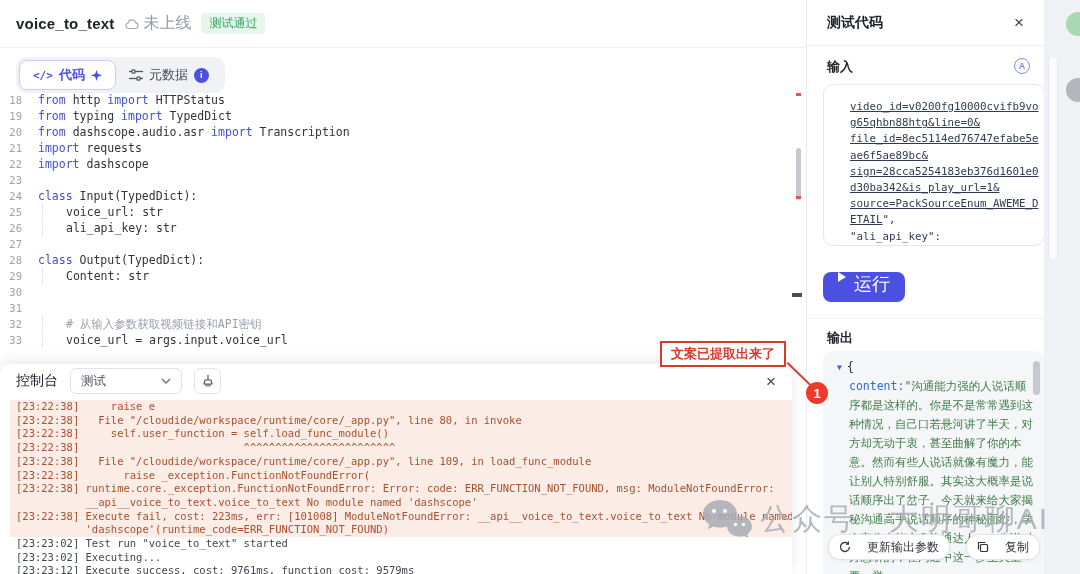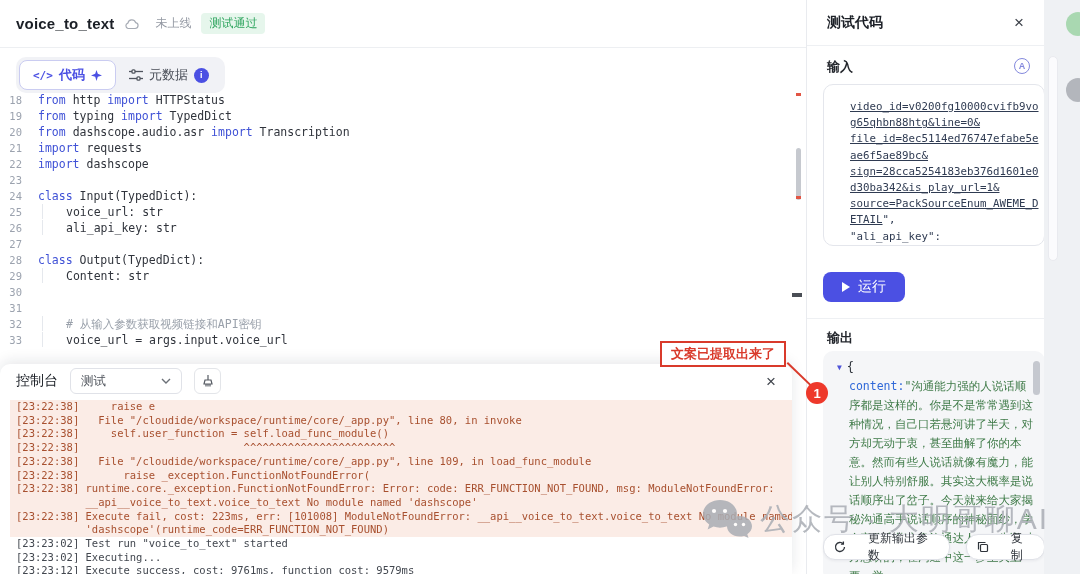--- a/index.html
+++ b/index.html
@@ -4,21 +4,21 @@
 <style>
   * { margin:0; padding:0; box-sizing:border-box; }
   html,body { width:1080px; height:574px; overflow:hidden; background:#ffffff;
     font-family:"Liberation Sans", sans-serif; position:relative; }
   .mono { font-family:"DejaVu Sans Mono", monospace; }
 
   
   .app-header { position:absolute; left:0; top:0; width:806px; height:48px; background:#fff;
     border-bottom:1px solid #edeff2; display:flex; align-items:center; padding:0 16px; z-index:5; }
   .app-title { font-size:15px; font-weight:bold; color:#1b1f26; letter-spacing:.2px; }
-  .pub-status { display:flex; align-items:center; gap:16px; margin-left:10px; color:#959aa4; font-size:12px; }
+  .pub-status { display:flex; align-items:center; gap:4px; margin-left:10px; color:#959aa4; font-size:16px; }
   .test-badge { margin-left:10px; background:#e6f6ec; color:#2da45d; font-size:12px; padding:2px 8px; border-radius:4px; }
 
   
   .tab-bar { position:absolute; left:16px; top:57px; display:inline-flex; background:#f1f2f6;
     border-radius:10px; padding:3px; z-index:5; }
   .tab { display:flex; align-items:center; gap:6px; font-size:13px; padding:5px 13px; border-radius:8px; cursor:pointer; }
   .tab.active { background:#fff; border:1px solid #caccf1; color:#4b50e3; font-weight:bold; }
   .tab.plain { color:#474c56; }
   .code-glyph { font-family:"DejaVu Sans Mono", monospace; font-size:11px; font-weight:bold; }
   .meta-badge { width:15px; height:15px; border-radius:50%; background:#4b50e3; color:#fff; font-size:9px;
@@ -63,36 +63,36 @@
   .sec-label { font-size:13px; font-weight:bold; color:#23262c; }
   .auto-icon { margin-left:auto; width:16px; height:16px; border:1.3px solid #8489dd; border-radius:50%;
     color:#8489dd; font-size:9px; font-weight:bold; display:flex; align-items:center; justify-content:center; cursor:pointer; }
   .input-box { position:absolute; left:16px; top:84px; width:222px; height:162px; border:1px solid #e4e6ec;
     border-radius:10px; background:#fff; overflow:hidden; padding:6px 8px 6px 26px; }
   .in-line { font-family:"DejaVu Sans Mono", monospace; font-size:10.8px; line-height:16.2px; color:#2f3b52; white-space:pre; }
   .in-line .u { text-decoration:underline; }
   .cutfrag { height:7px; overflow:hidden; margin-bottom:1px; }
   .cutfrag-b { margin-top:1px; }
   .run-btn { position:absolute; left:16px; top:272px; width:82px; height:30px; background:#4b50e3; border:none;
-    border-radius:8px; color:#fff; font-size:14px; display:flex; align-items:center; justify-content:center; gap:8px; cursor:pointer; }
+    border-radius:8px; color:#fff; font-size:18px; display:flex; align-items:flex-start; justify-content:center; gap:8px; cursor:pointer; }
   .play-tri { width:0; height:0; border-left:8px solid #fff; border-top:5px solid transparent; border-bottom:5px solid transparent; }
   .tp-divider { position:absolute; left:0; right:0; top:318px; border-top:1px solid #eef0f3; }
   .out-label { position:absolute; left:20px; top:329px; }
   .output-box { position:absolute; left:16px; top:351px; width:222px; height:230px; background:#f5f6f8;
     border-radius:10px; padding:9px 12px 8px 14px; overflow:hidden; }
   .out-first { display:flex; align-items:center; gap:5px; font-family:"DejaVu Sans Mono", monospace; font-size:12px; color:#2f343c; }
   .out-arrow { color:#4f54d8; font-size:8px; cursor:pointer; }
   .out-content { margin:3px 0 0 12px; width:184px; font-size:11.5px; line-height:19px;
     font-family:"DejaVu Sans Mono", monospace; word-break:break-all; }
   .out-key { color:#2f68d8; }
   .out-str { color:#3e7a47; }
   .out-thumb { position:absolute; right:5px; top:10px; width:7px; height:34px; background:#c5c8cf; border-radius:4px; }
   .action-btns { position:absolute; left:16px; top:534px; width:222px; display:flex; gap:16px; justify-content:center; z-index:60; }
   .pill-btn { height:26px; background:#fff; border:1px solid #e0e2e8; border-radius:12px; display:flex; align-items:center;
-    gap:22px; padding:0 10px; font-size:12px; color:#2f343b; cursor:pointer; box-shadow:0 1px 3px rgba(20,25,45,.06); }
+    gap:16px; padding:0 10px; font-size:12px; color:#2f343b; cursor:pointer; box-shadow:0 1px 3px rgba(20,25,45,.06); }
 
   
   .edge-strip { position:absolute; left:1044px; top:0; width:36px; height:574px; background:#eff1f4; z-index:15; }
   .edge-thumb { position:absolute; left:4px; top:56px; width:10px; height:205px; background:#fbfbfd;
     border:1px solid #e9eaef; border-radius:6px; }
   .edge-circle { position:absolute; left:22px; width:24px; height:24px; border-radius:50%; }
   .edge-green { top:12px; background:#a9d8b1; }
   .edge-gray { top:78px; background:#b3b6bc; }
 
   

